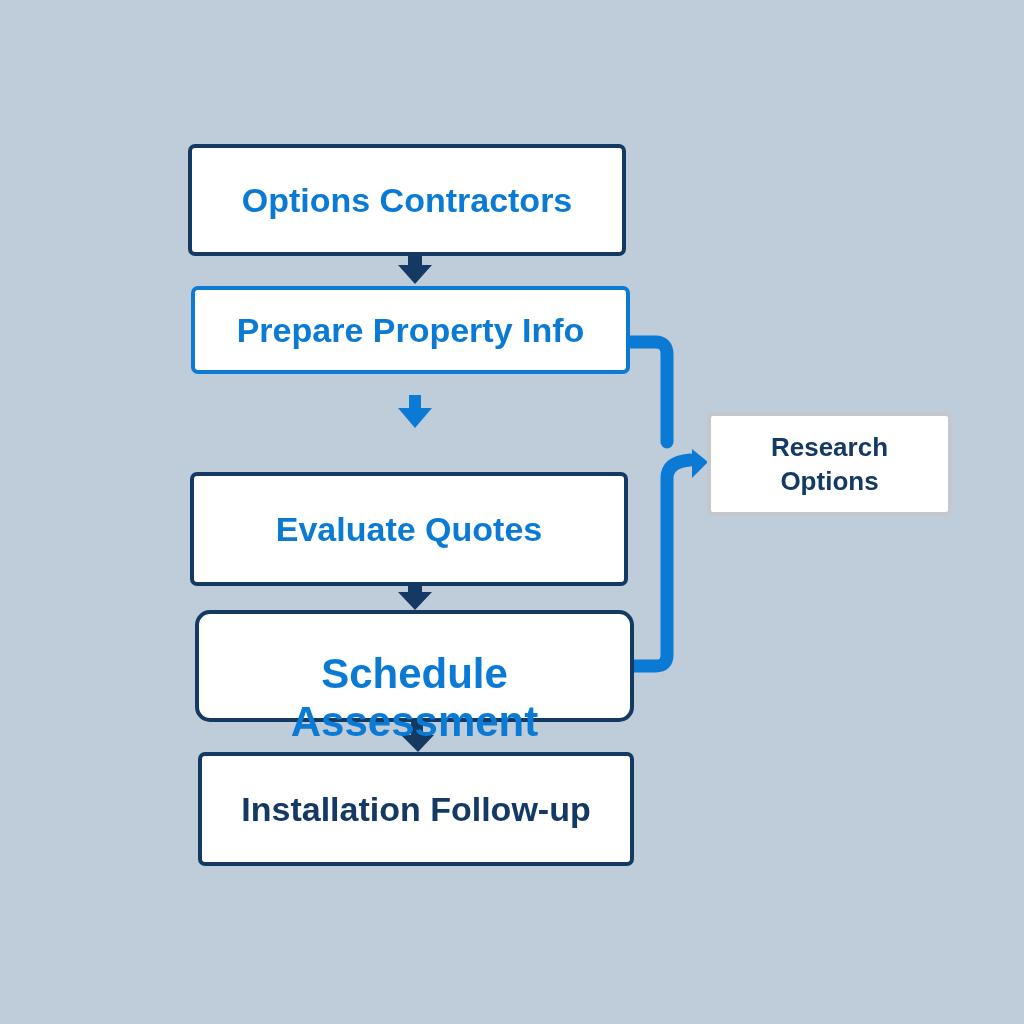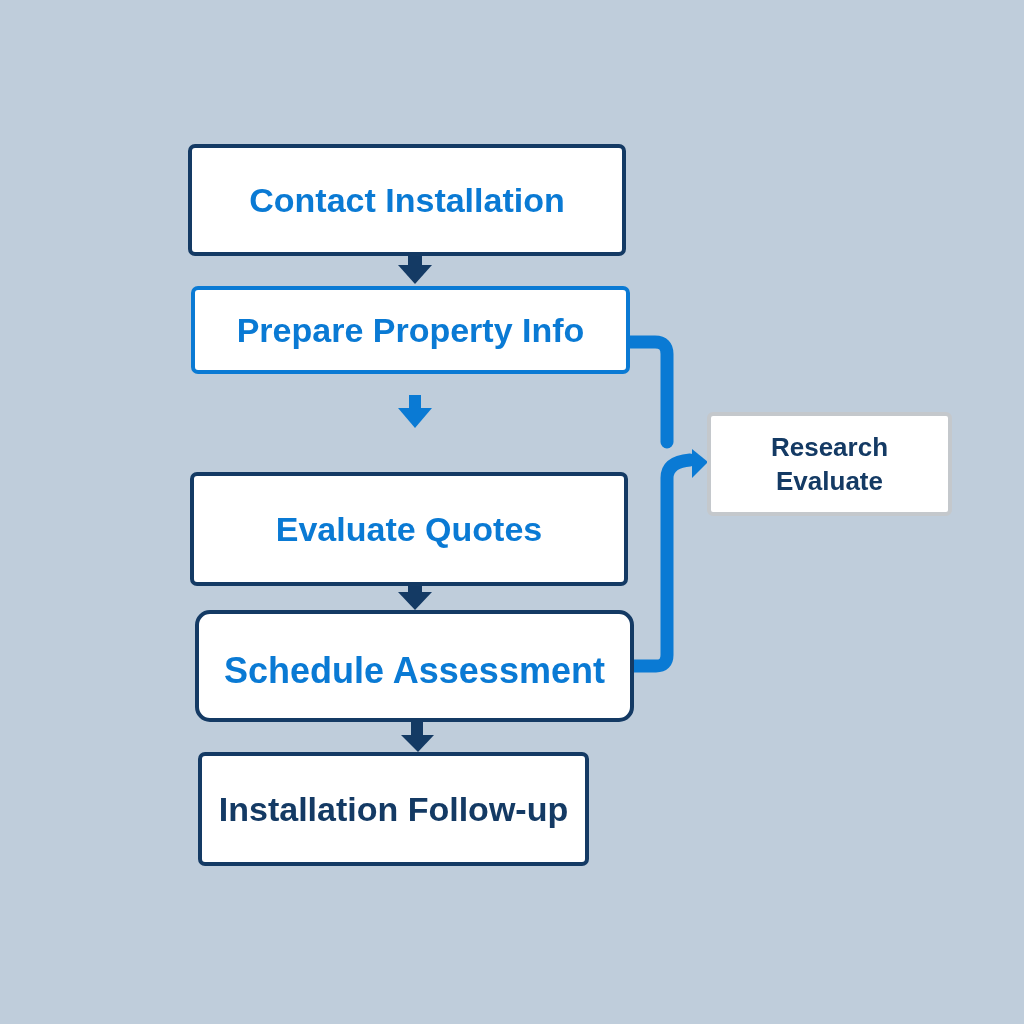--- a/index.html
+++ b/index.html
@@ -46,35 +46,35 @@
     <polygon points="401,735 434,735 418,752" fill="#143a64"></polygon>
   </g>
 
   <path d="M 628 342 L 655 342 Q 667 342 667 354 L 667 442" fill="none" stroke="#0a7ad4" stroke-width="13" stroke-linecap="round"></path>
 
   <path d="M 633 666 L 656 666 Q 667 666 667 655 L 667 478 Q 667 462 690 460" fill="none" stroke="#0a7ad4" stroke-width="13" stroke-linecap="round"></path>
   <polygon points="692,449 708,462 692,478" fill="#0a7ad4"></polygon>
 </svg>
 
 <div class="node n-dark t-blue" style="left:188px; top:144px; width:438px; height:112px; font-size:34px;">
-  <span>Contact Installation</span>
+  <span>Options Contractors</span>
 </div>
 
 <div class="node n-blue t-blue" style="left:191px; top:286px; width:439px; height:88px; font-size:34px;">
   <span>Prepare Property Info</span>
 </div>
 
 <div class="node n-dark t-blue" style="left:190px; top:430px; width:438px; height:114px; font-size:34px;margin-top:42px;">
   <span>Evaluate Quotes</span>
 </div>
 
-<div class="node n-dark t-blue" style="left:195px; top:610px; width:439px; height:112px; font-size:36px; align-items:flex-start; padding-top:36px;border-radius:15px;">
+<div class="node n-dark t-blue" style="left:195px; top:610px; width:439px; height:112px; font-size:42px; align-items:flex-start; padding-top:36px;border-radius:15px;">
   <span>Schedule Assessment</span>
 </div>
 
-<div class="node n-dark t-dark" style="left:198px; top:752px; width:391px; height:114px; font-size:34px;">
+<div class="node n-dark t-dark" style="left:198px; top:752px; width:436px; height:114px; font-size:34px;">
   <span>Installation Follow-up</span>
 </div>
 
 <div class="node n-gray t-dark" style="left:707px; top:412px; width:245px; height:104px; font-size:26px; flex-direction:column; line-height:34px;text-align:center;">
   <span>Research</span>
-  <span>Evaluate</span>
+  <span>Options</span>
 </div>
 
 </body></html>

